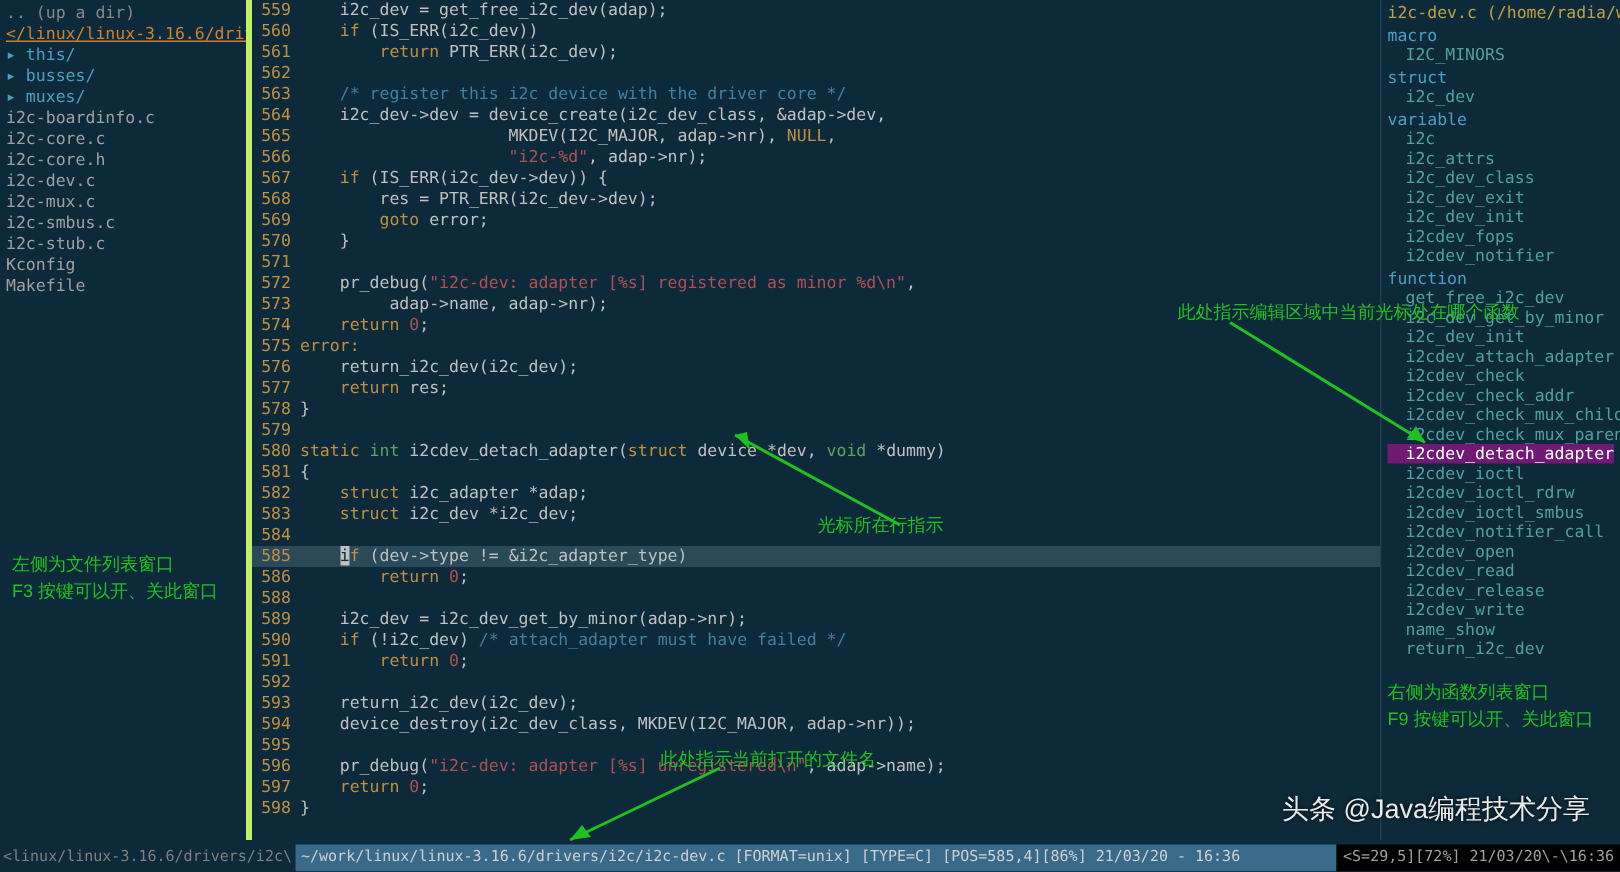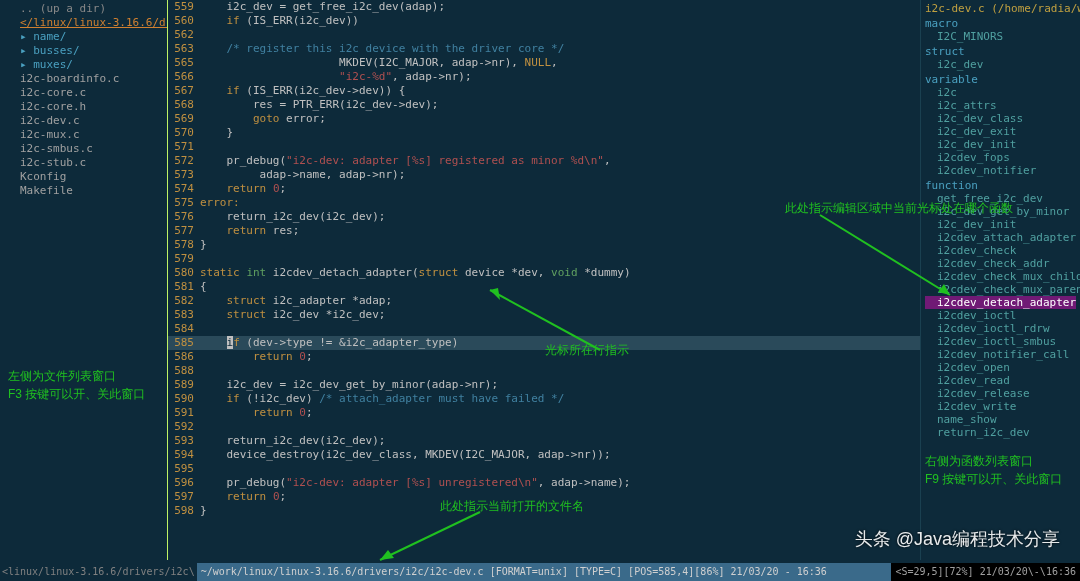--- a/index.html
+++ b/index.html
@@ -1,18 +1,18 @@
 <!DOCTYPE html>
 <html><head>
 <meta charset="utf-8">
 <style>
 * { margin:0; padding:0; box-sizing:border-box; }
 body { background:#0d2a3a; font-family:"Consolas","Monaco",monospace; font-size:11px; color:#c0c0c0; width:1080px; height:581px; overflow:hidden; position:relative; }
 .main { display:flex; height:560px; }
-.left-pane { width:168px; background:#0d2a3a; border-right:1px solid #bef264; padding:2px 20px; overflow:hidden; position:relative; }
+.left-pane { width:168px; background:#0d2a3a; border-right:4px solid #bef264; padding:2px 4px; overflow:hidden; position:relative; }
 .center-pane { flex:1; background:#0d2a3a; overflow:hidden; position:relative; }
 .right-pane { width:160px; background:#0d2a3a; border-left:1px solid #1a4050; padding:2px 4px; overflow:hidden; position:relative; }
 .updir { color:#888; }
 .tree-item { white-space:nowrap; line-height:14px; cursor:pointer; }
 .orange { color:#d08030; text-decoration:underline; }
 .dir { color:#4aa0c0; }
 .file { color:#a0a0a0; }
 .code-line { display:flex; line-height:14px; white-space:pre; }
 .lineno { width:32px; text-align:right; color:#c09040; padding-right:6px; flex-shrink:0; }
 .code { flex:1; color:#c0c0c0; }
@@ -37,41 +37,43 @@
 .arrow { position:absolute; pointer-events:none; z-index:40; }
 </style>
 </head>
 <body>
 
 <div class="main">
   <div class="left-pane">
     <div class="updir tree-item">.. (up a dir)</div>
     <div class="orange tree-item">&lt;/linux/linux-3.16.6/drivers/i2c/</div>
     <div id="tree-items">
-        <div class="tree-item dir">▸ name/</div>
+        <div class="tree-item dir">▸ this/</div>
         <div class="tree-item dir">▸ busses/</div>
         <div class="tree-item dir">▸ muxes/</div>
         <div class="tree-item file">  i2c-boardinfo.c</div>
         <div class="tree-item file">  i2c-core.c</div>
         <div class="tree-item file">  i2c-core.h</div>
         <div class="tree-item file">  i2c-dev.c</div>
         <div class="tree-item file">  i2c-mux.c</div>
         <div class="tree-item file">  i2c-smbus.c</div>
         <div class="tree-item file">  i2c-stub.c</div>
         <div class="tree-item file">  Kconfig</div>
         <div class="tree-item file">  Makefile</div>
       </div>
   </div>
 
   <div class="center-pane">
     <div id="code-lines">
         <div class="code-line"><span class="lineno">559</span><span class="code"><span>    i2c_dev = get_free_i2c_dev(adap);</span></span></div>
         <div class="code-line"><span class="lineno">560</span><span class="code"><span>    </span><span class="kw">if</span><span> (IS_ERR(i2c_dev))</span></span></div>
+        <div class="code-line"><span class="lineno">561</span><span class="code"><span>        </span><span class="kw">return</span><span> PTR_ERR(i2c_dev);</span></span></div>
         <div class="code-line"><span class="lineno">562</span><span class="code"><span></span></span></div>
         <div class="code-line"><span class="lineno">563</span><span class="code"><span>    </span><span class="cmt">/* register this i2c device with the driver core */</span></span></div>
+        <div class="code-line"><span class="lineno">564</span><span class="code"><span>    i2c_dev-&gt;dev = device_create(i2c_dev_class, &amp;adap-&gt;dev,</span></span></div>
         <div class="code-line"><span class="lineno">565</span><span class="code"><span>                     MKDEV(I2C_MAJOR, adap-&gt;nr), </span><span class="kw">NULL</span><span>,</span></span></div>
         <div class="code-line"><span class="lineno">566</span><span class="code"><span>                     </span><span class="str">"i2c-%d"</span><span>, adap-&gt;nr);</span></span></div>
         <div class="code-line"><span class="lineno">567</span><span class="code"><span>    </span><span class="kw">if</span><span> (IS_ERR(i2c_dev-&gt;dev)) {</span></span></div>
         <div class="code-line"><span class="lineno">568</span><span class="code"><span>        res = PTR_ERR(i2c_dev-&gt;dev);</span></span></div>
         <div class="code-line"><span class="lineno">569</span><span class="code"><span>        </span><span class="kw">goto</span><span> error;</span></span></div>
         <div class="code-line"><span class="lineno">570</span><span class="code"><span>    }</span></span></div>
         <div class="code-line"><span class="lineno">571</span><span class="code"><span></span></span></div>
         <div class="code-line"><span class="lineno">572</span><span class="code"><span>    pr_debug(</span><span class="str">"i2c-dev: adapter [%s] registered as minor %d\n"</span><span>,</span></span></div>
         <div class="code-line"><span class="lineno">573</span><span class="code"><span>         adap-&gt;name, adap-&gt;nr);</span></span></div>
         <div class="code-line"><span class="lineno">574</span><span class="code"><span>    </span><span class="kw">return</span><span> </span><span class="num">0</span><span>;</span></span></div>

